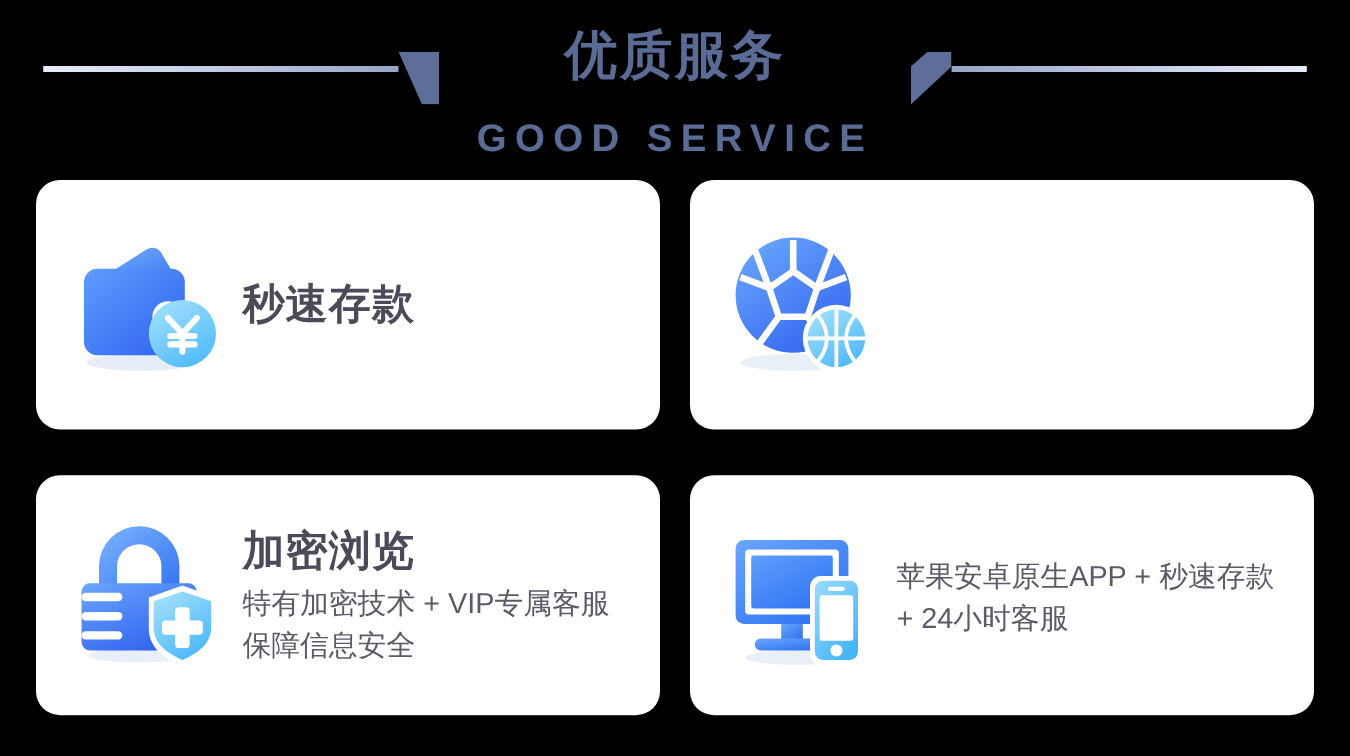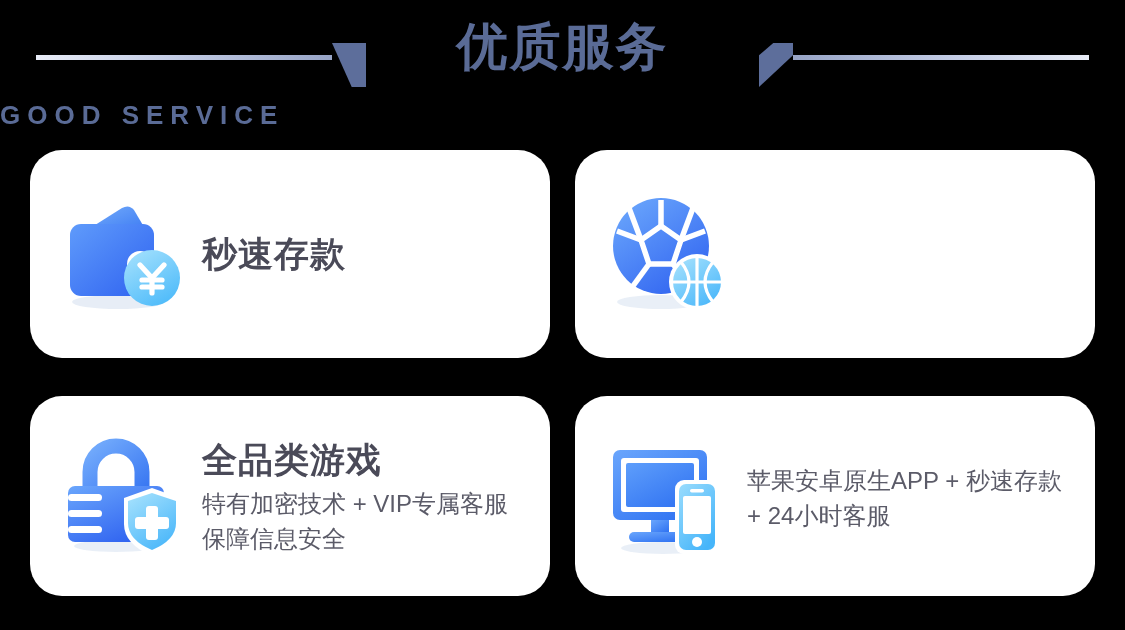--- a/index.html
+++ b/index.html
@@ -29,42 +29,43 @@
     position:absolute; top:43px; width:34px; height:44px;
     background:#5d6e9b;
   }
   .slash.l { left:332px;  clip-path:polygon(0 0, 100% 0, 100% 100%, 58% 100%); }
   .slash.r { right:332px; clip-path:polygon(42% 0, 100% 0, 100% 28%, 0 100%, 0 28%);
              background:#5d6e9b; }
 
   .title-cn {
     position:absolute; left:0; top:8px; width:1125px;
     text-align:center;
-    font-size:51px; line-height:78px; font-weight:bold;
+    font-size:44px; line-height:78px; font-weight:bold;
     color:#5a6b96; letter-spacing:2px;
   }
   .title-en {
     position:absolute; left:0; top:96px; width:1125px;
-    font-size:26px; line-height:38px; font-weight:bold;
+    text-align:center;
+    font-size:32px; line-height:38px; font-weight:bold;
     color:#5a6b96; letter-spacing:7px;
   }
 
   
   .grid {
     position:absolute; left:30px; top:150px;
     width:1065px; height:450px;
     display:grid;
     grid-template-columns:520px 520px;
     grid-template-rows:208px 200px;
     column-gap:25px; row-gap:38px;
   }
 
   .card {
     background:#fff;
-    border-radius:32px;
+    border-radius:20px;
     display:flex; align-items:center;
     padding:0 22px 0 30px;
     overflow:hidden;
   }
   .card-icon {
     flex:0 0 auto; width:128px; height:128px;
     position:relative;
     margin-right:14px;
   }
   .card-text { flex:1 1 auto; min-width:0; }
@@ -216,21 +217,21 @@
           <path d="M92 56 L120 66 V92 Q120 112 92 124 Q64 112 64 92 V66 Z" fill="#ffffff"></path>
           <path d="M92 61 L116 69 V91 Q116 108 92 118 Q68 108 68 91 V69 Z" fill="url(#shield)"></path>
 
           <g fill="#ffffff">
             <rect x="86" y="74" width="12" height="34" rx="3"></rect>
             <rect x="75" y="85" width="34" height="12" rx="3"></rect>
           </g>
         </svg>
       </div>
       <div class="card-text">
-        <div class="card-title">全品类游戏</div>
+        <div class="card-title">加密浏览</div>
         <div class="card-sub">特有加密技术 + VIP专属客服保障信息安全</div>
       </div>
     </div>
 
     <div class="card">
       <div class="card-icon">
         <svg class="icon-svg" viewBox="0 0 128 128">
           <defs>
             <linearGradient id="mon" x1="0" y1="0" x2="0.8" y2="1">
               <stop offset="0%" stop-color="#6aa6fc"></stop>

